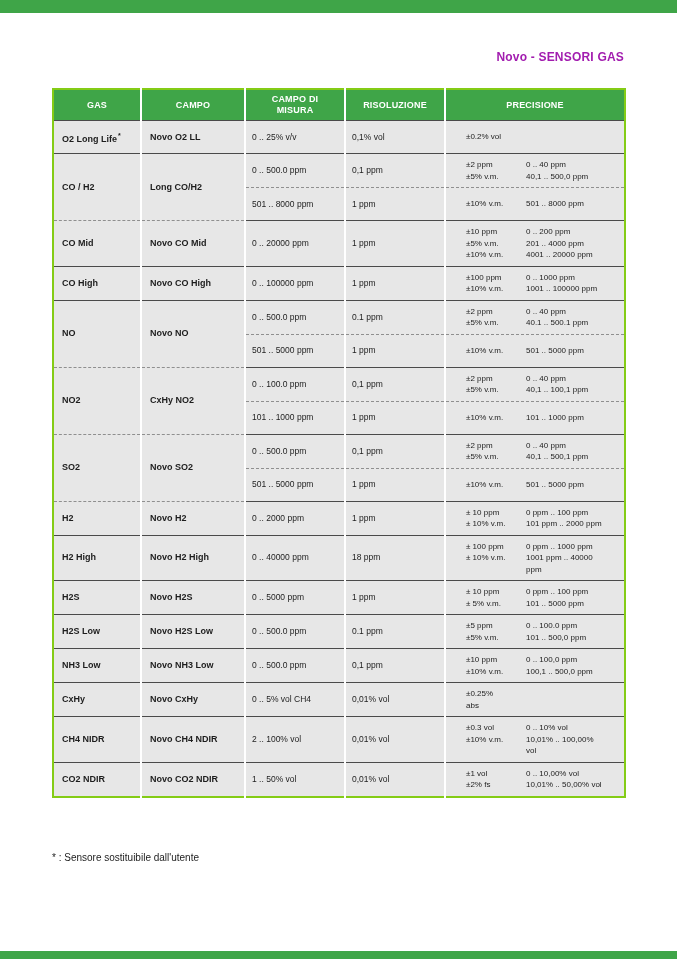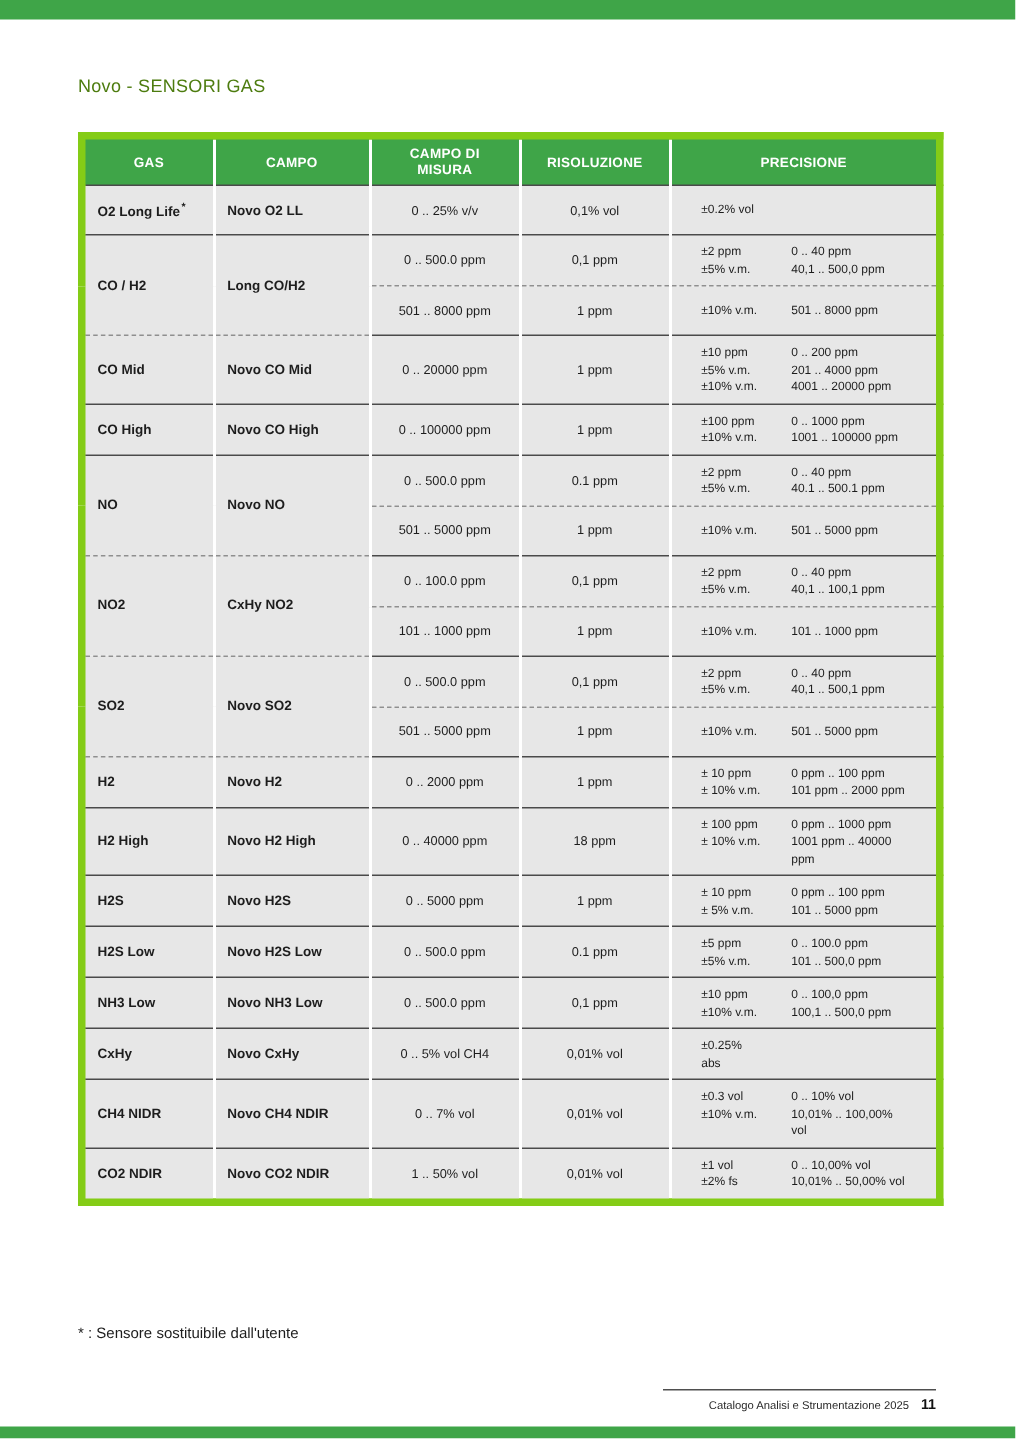--- a/index.html
+++ b/index.html
@@ -14,29 +14,29 @@
   }
   :root { --accent: #3fa548; }
 
   .accent-bar { position: absolute; left: 0; width: 100%; background: var(--accent); }
   .accent-bar.top { top: 0; height: 13px; }
   .accent-bar.bottom { bottom: 0; height: 8px; }
 
   .content { margin: 0 53px 0 52px; padding-top: 50px; }
 
   .page-title {
-    font-size: 12px; font-weight: normal; color: #4d7c0f; letter-spacing: 0.2px;
+    font-size: 12px; font-weight: bold; color: #a21caf; letter-spacing: 0.2px; text-align: right;
   }
 
   table.sensors {
     margin-top: 24px;
     width: 572px;
     border-collapse: collapse;
     table-layout: fixed;
-    border: 5px solid #84cc16;
+    border: 2px solid #84cc16;
   }
   thead th {
     background: var(--accent);
     color: #ffffff;
     font-size: 9px;
     font-weight: bold;
     text-align: center;
     vertical-align: middle;
     padding: 4px 10px;
     height: 31px;
@@ -55,31 +55,31 @@
     padding: 4px 6px;
     color: #1d1d1d;
   }
   td.col-code, td.col-range, td.col-res, td.col-prec { border-left: 2px solid #ffffff; }
   td.col-gas, td.col-code {
     font-weight: bold;
     font-size: 9px;
     padding-left: 8px;
     border-bottom: 1px solid #4a4a4a;
   }
-  td.col-range, td.col-res { text-align: center; }
+  td.col-range, td.col-res { text-align: left; }
   td.col-prec { font-size: 8px; padding: 5px 20px; }
   .pline { display: flex; line-height: 11.5px; }
   .pline .tol { width: 60px; flex: none; }
   .pline .rng { flex: 1; }
   .sup { font-size: 7px; vertical-align: super; margin-left: 1px; }
 
   tr.group-end td { border-bottom: 1px solid #4a4a4a; }
   tr.group-mid td { border-bottom: 1px dashed #8f8f8f; }
 
-  .footnote { margin-top: 80px; font-size: 10px; color: #1d1d1d; }
+  .footnote { margin-top: 54px; font-size: 10px; color: #1d1d1d; }
 
   .footer {
     position: absolute;
     right: 53px; bottom: 17px;
     width: 182px;
     border-top: 1px solid #4f4f4f;
     padding-top: 4px;
     display: flex;
     justify-content: flex-end;
     align-items: baseline;
@@ -361,21 +361,21 @@
               </div>
               <div class="pline">
                 <span class="tol">abs</span>
                 <span class="rng"></span>
               </div>
             </td>
           </tr>
           <tr class="group-end">
             <td class="col-gas" rowspan="1"><span>CH4 NIDR</span></td>
             <td class="col-code" rowspan="1">Novo CH4 NDIR</td>
-            <td class="col-range">0 .. 7% vol</td>
+            <td class="col-range">2 .. 100% vol</td>
             <td class="col-res">0,01% vol</td>
             <td class="col-prec">
               <div class="pline">
                 <span class="tol">±0.3 vol</span>
                 <span class="rng">0 .. 10% vol</span>
               </div>
               <div class="pline">
                 <span class="tol">±10% v.m.</span>
                 <span class="rng">10,01% .. 100,00% vol</span>
               </div>
@@ -397,20 +397,16 @@
               </div>
             </td>
           </tr>
         </tbody>
     </table>
 
     <div class="footnote">* : Sensore sostituibile dall'utente</div>
 
   </div>
 
-  <div class="footer">
-    <span class="caption">Catalogo Analisi e Strumentazione 2025</span>
-    <span class="pagenum">11</span>
-  </div>
 
   <div class="accent-bar bottom"></div>
 
 </div>
 
 </body></html>

